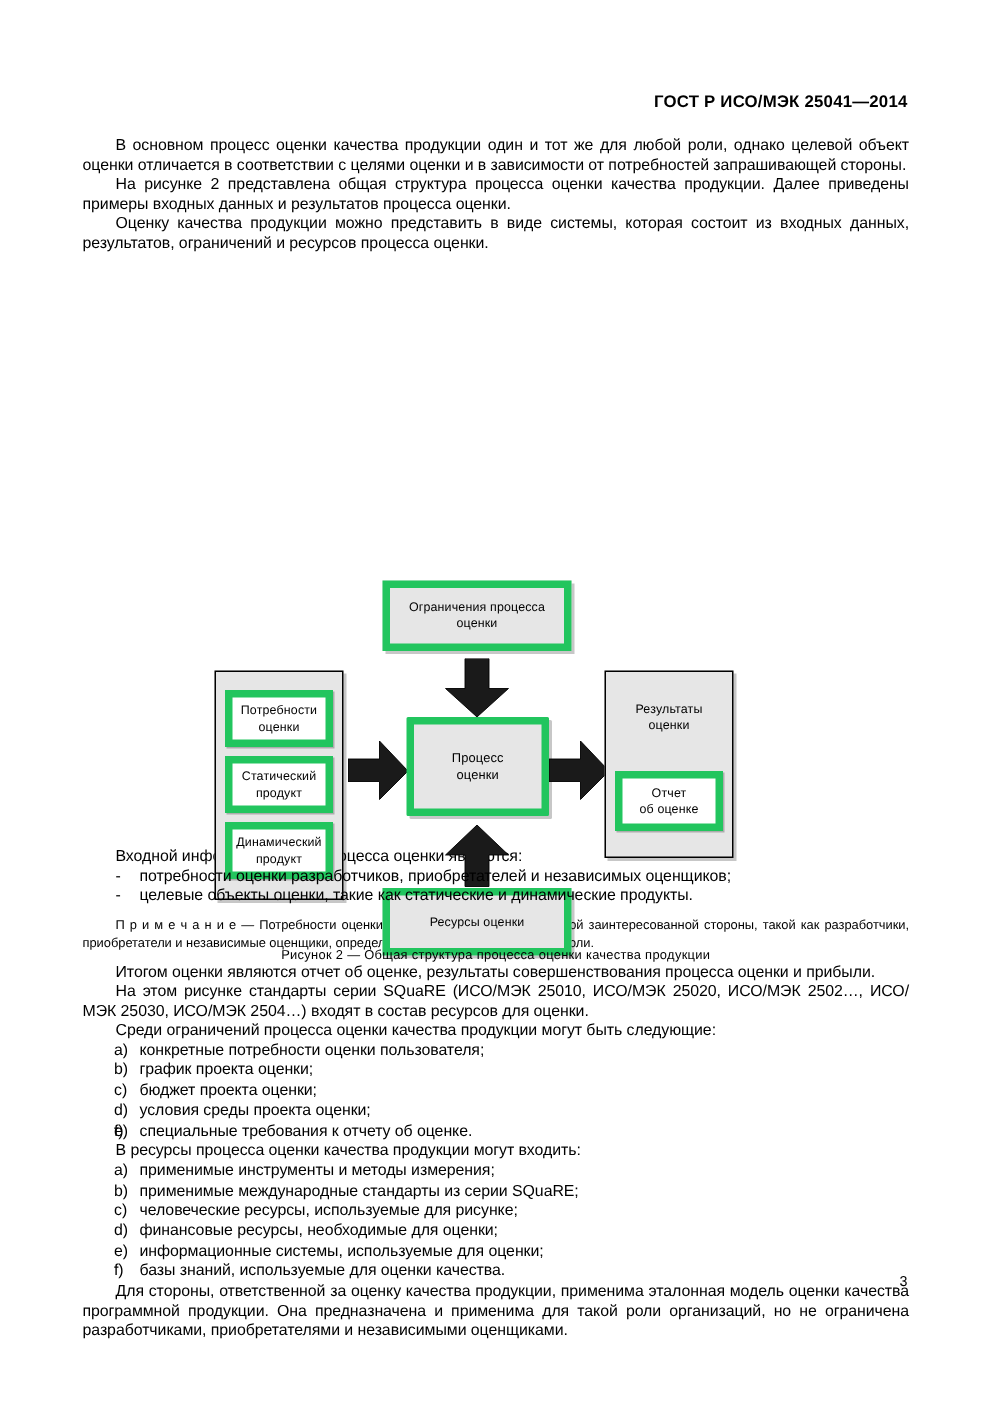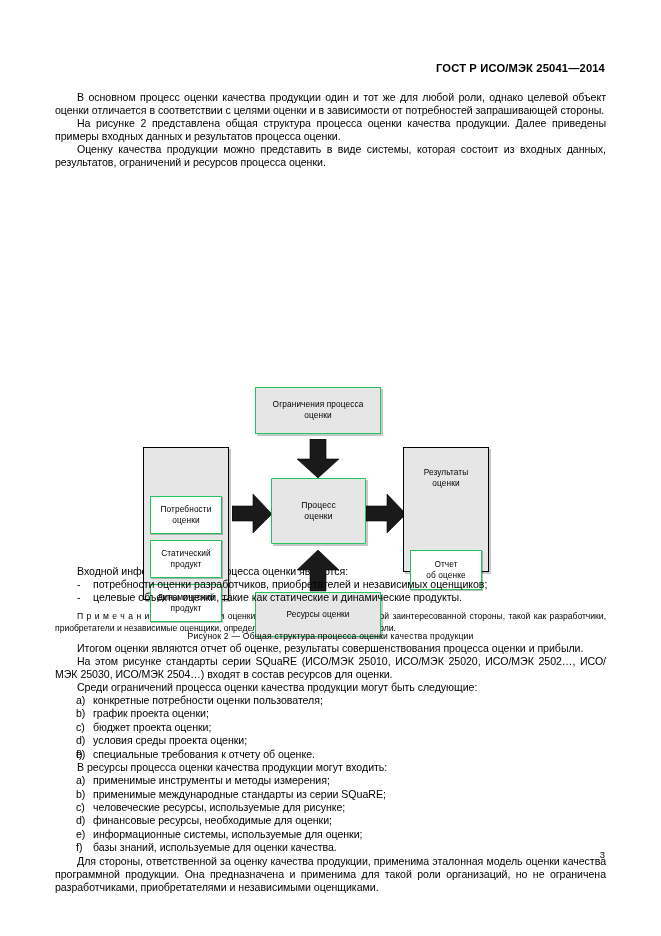--- a/index.html
+++ b/index.html
@@ -80,34 +80,33 @@
   .figure {
     position: absolute;
     left: 0; top: 0;
     width: 661px;
     height: 290px;
   }
   .fbox {
     position: absolute;
     box-sizing: border-box;
     background: #e6e6e6;
-    border: 1px solid #22c55e;
+    border: 5px solid #22c55e;
     box-shadow: 2px 2px 0 rgba(0,0,0,0.22);
     display: flex;
     align-items: center;
     justify-content: center;
     text-align: center;
     font-size: 8.3px;
     line-height: 11px;
     letter-spacing: 0.1px;
   }
   .fbox.white {
     background: #ffffff;
     box-shadow: 1px 1px 0 rgba(0,0,0,0.25);
-    margin-top: 36px;
   }
   .fbox.round {
     border-radius: 1px;
   }
   .container-box {
     position: absolute;
     box-sizing: border-box;
     background: #e6e6e6;
     border: 1px solid #000;
     box-shadow: 2px 2px 0 rgba(0,0,0,0.22);

